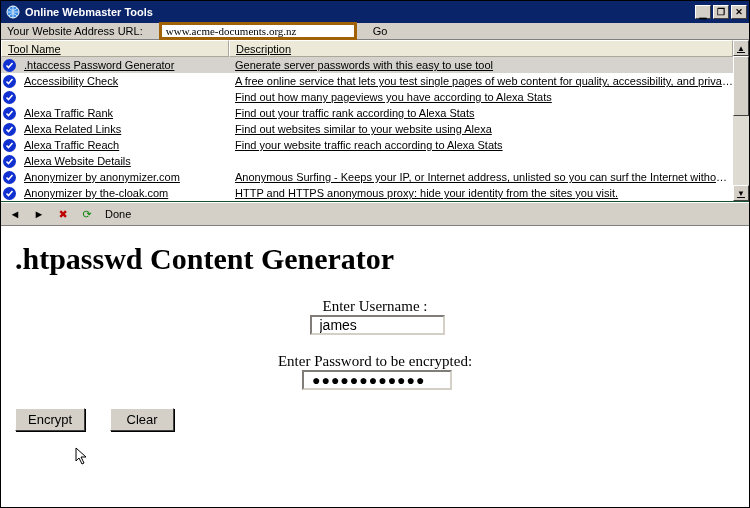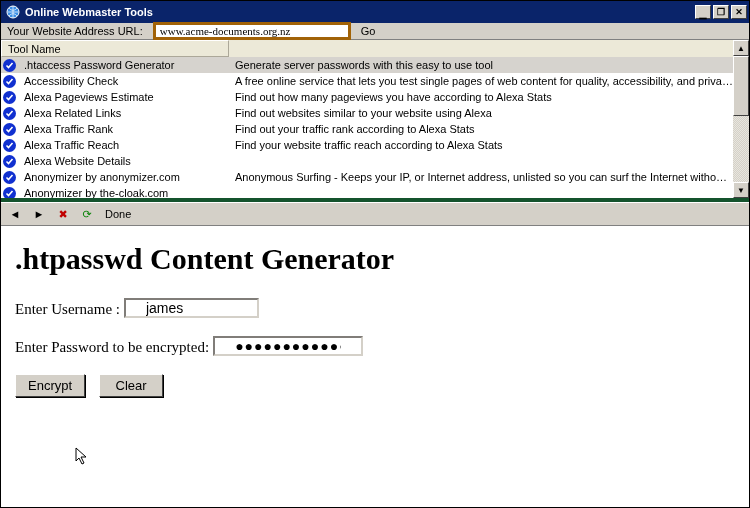--- a/index.html
+++ b/index.html
@@ -46,41 +46,42 @@
     cursor: default;
   }
   .winbtn .min { position: relative; top:2px; }
   
   .urlbar {
     height: 16px;
     background: #d4d0c8;
     display: flex;
     align-items: center;
     padding: 8px 6px;
-    gap: 10px;
+    gap: 16px;
     border-bottom: 1px solid #808080;
   }
   .urlbar-label { color: #000; }
   .url-input {
     width: 198px;
     height: 18px;
     border: 3px solid #a16207;
     background: #fff;
     font: 11px Tahoma;
     padding: 1px 4px;
   }
   .go-link {
     color: #000;
     cursor: default;
   }
   
   .toolwrap {
     display: flex;
-    border-bottom: 4px solid #14532d;
+    border-bottom: 1px solid #14532d;
     height: 162px;
+    text-decoration: underline;
   }
   .tooltable {
     flex: 1;
     overflow: hidden;
     background: #fff;
   }
   .thead {
     display: flex;
     height: 17px;
     background: #ece9d8;
@@ -172,33 +173,33 @@
     font-family: "Times New Roman", serif;
     font-size: 15px;
     color: #000;
   }
   .content h1 {
     font-family: "Times New Roman", serif;
     font-size: 30px;
     font-weight: bold;
     margin: 6px 0 22px 0;
   }
-  .frow { margin-bottom: 18px; display:flex; align-items:flex-end; }
+  .frow { margin-bottom: 18px; display:flex; align-items:center;flex-direction:column; }
   .frow label { font-size: 15px; }
   .txt {
     height: 20px;
     border: 2px inset #d4d0c8;
     background:#fff;
     font: 14px Arial;
-    padding: 0 20px;
+    padding: 0 8px;
     margin-left: 4px;
   }
   .txt.user { width: 135px; }
   .txt.pass { width: 150px; letter-spacing: 1px; }
-  .btnrow { display:flex; gap:14px; margin-top: 6px;}
+  .btnrow { display:flex; gap:25px; margin-top: 6px;}
   .btn {
     height: 23px;
     min-width: 64px;
     background: #d4d0c8;
     border: 1px solid #fff;
     border-right-color:#404040;
     border-bottom-color:#404040;
     box-shadow: 1px 1px 0 #000;
     font: 13px Arial;
     padding: 2px 12px;
@@ -234,20 +235,21 @@
 <div class="urlbar">
   <span class="urlbar-label">Your Website Address URL:</span>
   <input class="url-input" value="www.acme-documents.org.nz" style="">
   <span class="go-link">Go</span>
 </div>
 
 <div class="toolwrap">
   <div class="tooltable">
     <div class="thead">
       <div class="th name">Tool Name</div>
+      <div class="th desc">Description</div>
     </div>
     <div class="tbody" id="tbody">
         <div class="trow sel">
           <div class="cell-name">
             <span class="check-icon">
               <svg width="9" height="9" viewBox="0 0 9 9">
                 <path d="M1.5 4.5 L3.5 6.5 L7.5 2" stroke="#fff" stroke-width="1.6" fill="none"></path>
               </svg>
             </span>
             <span>.htaccess Password Generator</span>
@@ -265,53 +267,52 @@
           </div>
           <div class="cell-desc">A free online service that lets you test single pages of web content for quality, accessibility, and privac...</div>
         </div>
         <div class="trow">
           <div class="cell-name">
             <span class="check-icon">
               <svg width="9" height="9" viewBox="0 0 9 9">
                 <path d="M1.5 4.5 L3.5 6.5 L7.5 2" stroke="#fff" stroke-width="1.6" fill="none"></path>
               </svg>
             </span>
-            <span>Alexa Pageviews Estimate</span>
           </div>
           <div class="cell-desc">Find out how many pageviews you have according to Alexa Stats</div>
         </div>
         <div class="trow">
           <div class="cell-name">
             <span class="check-icon">
               <svg width="9" height="9" viewBox="0 0 9 9">
                 <path d="M1.5 4.5 L3.5 6.5 L7.5 2" stroke="#fff" stroke-width="1.6" fill="none"></path>
               </svg>
             </span>
+            <span>Alexa Traffic Rank</span>
+          </div>
+          <div class="cell-desc">Find out your traffic rank according to Alexa Stats</div>
+        </div>
+        <div class="trow">
+          <div class="cell-name">
+            <span class="check-icon">
+              <svg width="9" height="9" viewBox="0 0 9 9">
+                <path d="M1.5 4.5 L3.5 6.5 L7.5 2" stroke="#fff" stroke-width="1.6" fill="none"></path>
+              </svg>
+            </span>
             <span>Alexa Related Links</span>
           </div>
           <div class="cell-desc">Find out websites similar to your website using Alexa</div>
         </div>
         <div class="trow">
           <div class="cell-name">
             <span class="check-icon">
               <svg width="9" height="9" viewBox="0 0 9 9">
                 <path d="M1.5 4.5 L3.5 6.5 L7.5 2" stroke="#fff" stroke-width="1.6" fill="none"></path>
               </svg>
             </span>
-            <span>Alexa Traffic Rank</span>
-          </div>
-          <div class="cell-desc">Find out your traffic rank according to Alexa Stats</div>
-        </div>
-        <div class="trow">
-          <div class="cell-name">
-            <span class="check-icon">
-              <svg width="9" height="9" viewBox="0 0 9 9">
-                <path d="M1.5 4.5 L3.5 6.5 L7.5 2" stroke="#fff" stroke-width="1.6" fill="none"></path>
-              </svg>
-            </span>
             <span>Alexa Traffic Reach</span>
           </div>
           <div class="cell-desc">Find your website traffic reach according to Alexa Stats</div>
         </div>
         <div class="trow">
           <div class="cell-name">
             <span class="check-icon">
               <svg width="9" height="9" viewBox="0 0 9 9">
                 <path d="M1.5 4.5 L3.5 6.5 L7.5 2" stroke="#fff" stroke-width="1.6" fill="none"></path>
               </svg>
@@ -332,20 +333,21 @@
         </div>
         <div class="trow">
           <div class="cell-name">
             <span class="check-icon">
               <svg width="9" height="9" viewBox="0 0 9 9">
                 <path d="M1.5 4.5 L3.5 6.5 L7.5 2" stroke="#fff" stroke-width="1.6" fill="none"></path>
               </svg>
             </span>
             <span>Anonymizer by the-cloak.com</span>
           </div>
+          <div class="cell-desc">HTTP and HTTPS anonymous proxy: hide your identity from the sites you visit.</div>
         </div>
       </div>
   </div>
   <div class="vscroll">
     <div class="sbtn">▲</div>
     <div class="strack">
       <div class="sthumb"></div>
     </div>
     <div class="sbtn">▼</div>
   </div>

